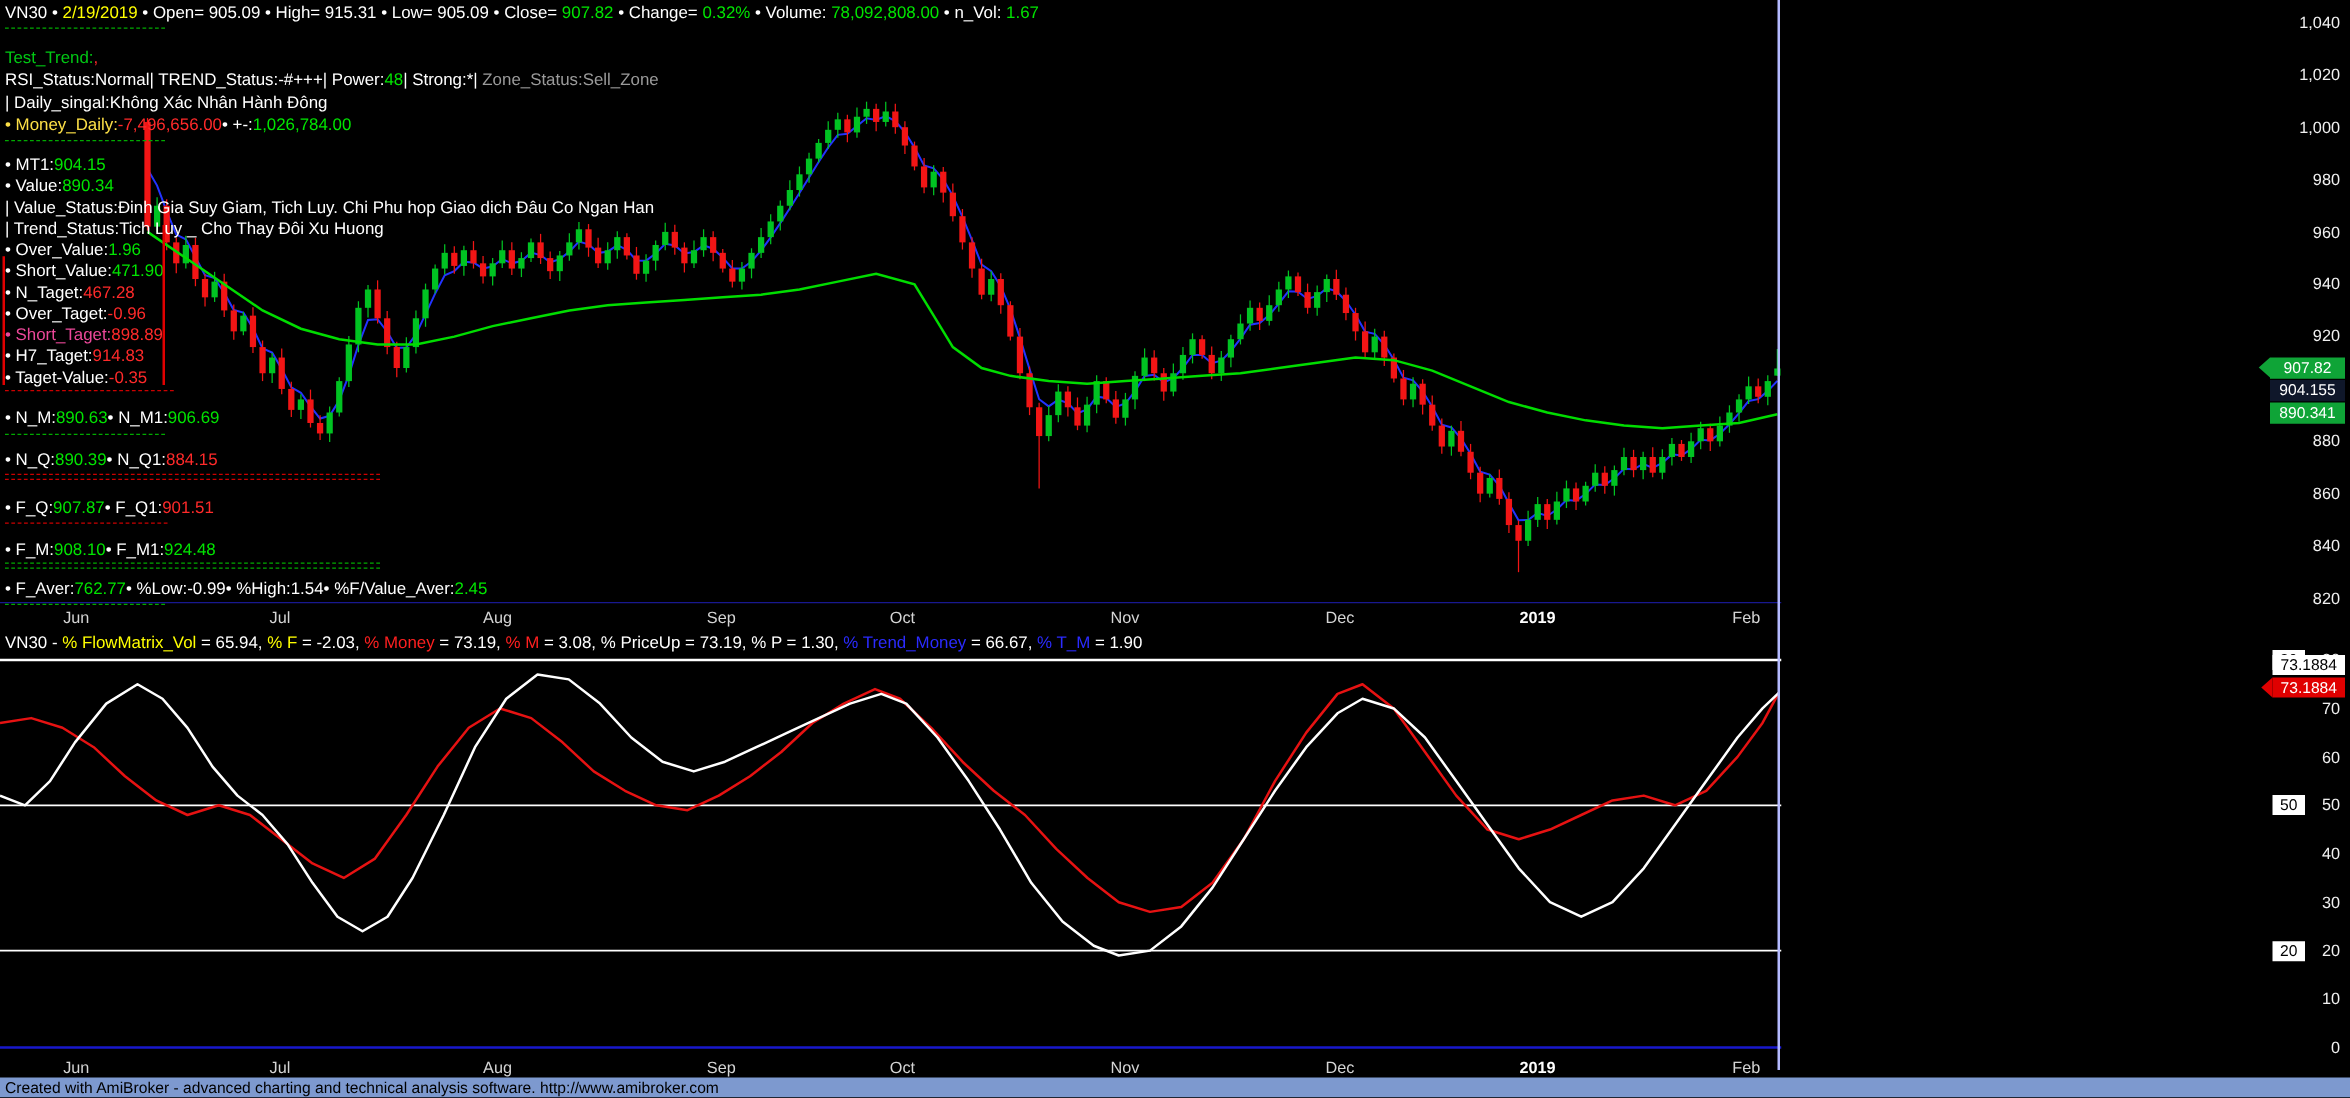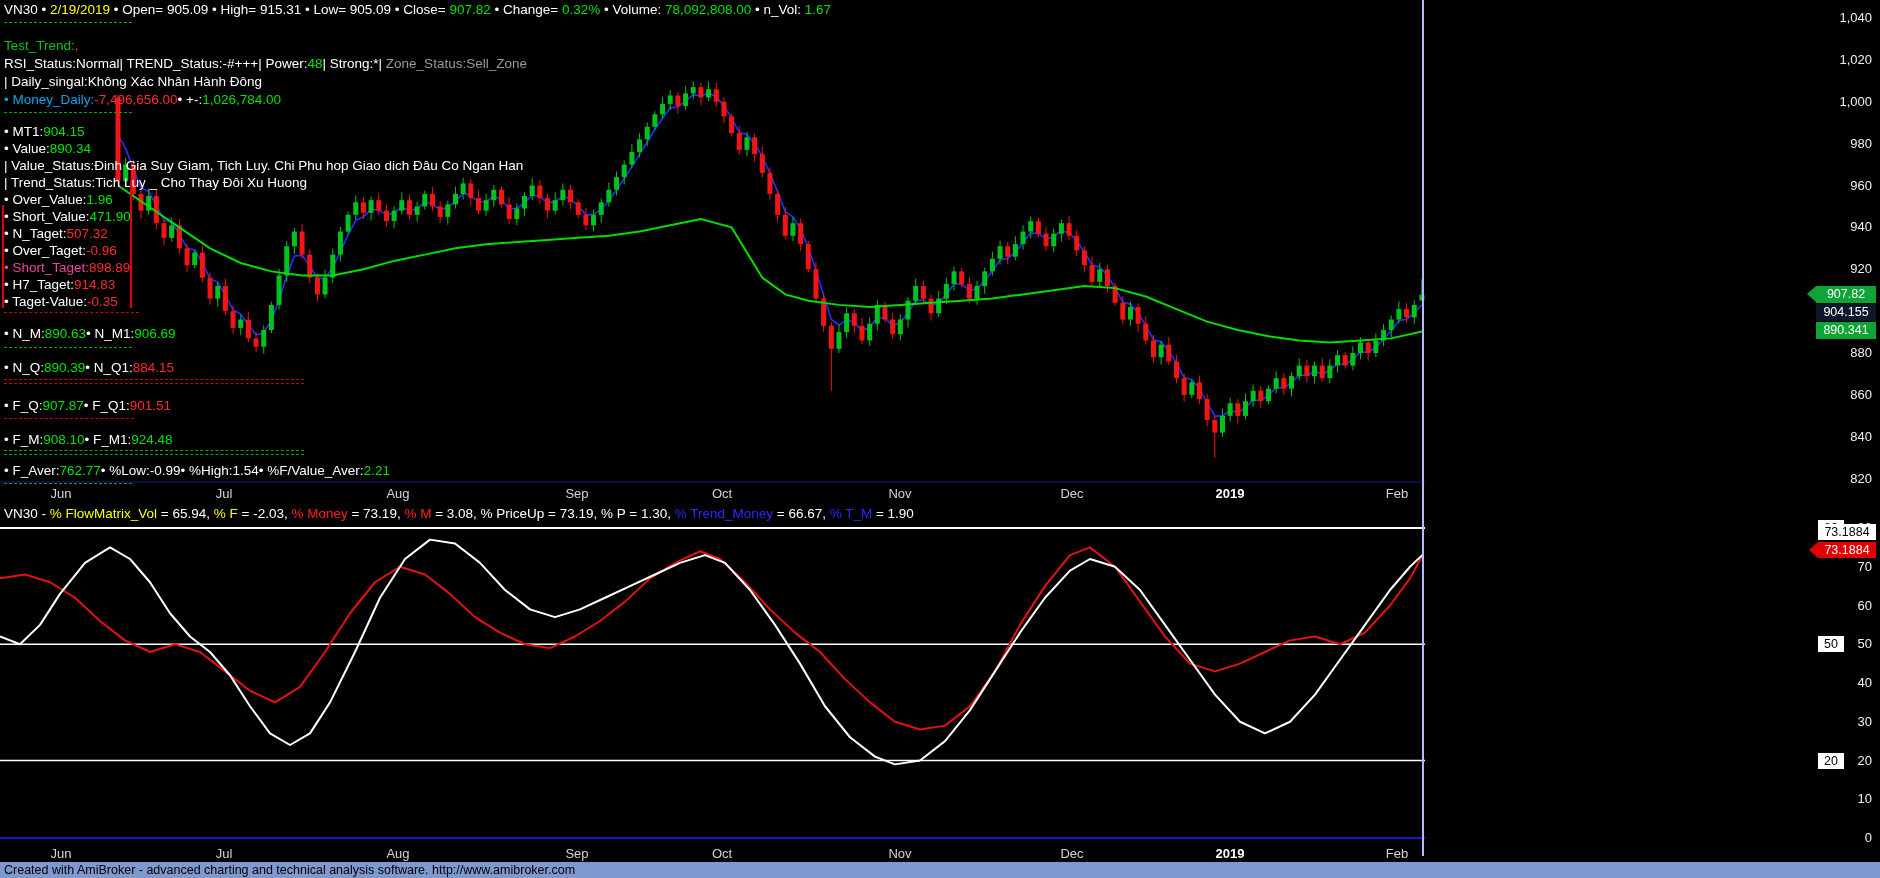--- a/index.html
+++ b/index.html
@@ -382,37 +382,37 @@
       <polyline points="0,578.375 25,574.5 50,582.25 75,597.75 100,621 125,640.375 150,652 175,644.25 200,652 225,671.375 250,690.75 275,702.375 300,686.875 325,652 350,613.25 375,582.25 400,566.75 425,574.5 450,593.875 475,617.125 500,632.625 525,644.25 550,648.125 575,636.5 600,621 625,601.625 650,578.375 675,562.875 700,551.25 720,559 745,582.25 770,609.375 795,632.625 820,652 845,679.125 870,702.375 895,721.75 920,729.5 945,725.625 970,706.25 995,671.375 1020,624.875 1045,586.125 1070,555.125 1090,547.375 1115,566.75 1140,601.625 1165,636.5 1190,663.625 1215,671.375 1240,663.625 1265,652 1290,640.375 1315,636.5 1340,644.25 1365,632.625 1390,605.5 1410,578.375 1423,554.3499999999999" fill="none" stroke="#e61212" stroke-width="2" stroke-linejoin="round"></polyline>
       <polyline points="0,636.5 20,644.25 40,624.875 60,593.875 85,562.875 110,547.375 130,559 150,582.25 170,613.25 190,636.5 210,652 230,675.25 250,706.25 270,733.375 290,745 310,733.375 330,702.375 355,652 380,597.75 405,559 430,539.625 455,543.5 480,562.875 505,590 530,609.375 555,617.125 580,609.375 605,597.75 630,586.125 655,574.5 680,562.875 705,555.125 725,562.875 750,590 775,624.875 800,663.625 825,706.25 850,737.25 875,756.625 895,764.375 920,760.5 945,741.125 970,710.125 995,671.375 1020,632.625 1045,597.75 1070,570.625 1090,559 1115,566.75 1140,590 1165,624.875 1190,659.75 1215,694.625 1240,721.75 1265,733.375 1290,721.75 1315,694.625 1340,659.75 1365,624.875 1390,590 1410,566.75 1423,554.3499999999999" fill="none" stroke="#ffffff" stroke-width="2" stroke-linejoin="round"></polyline>
     </svg>
 
   <div class="abs titlebar"><span style="color: rgb(255, 255, 255);">VN30 </span><span style="color: rgb(255, 255, 255);">• </span><span style="color: rgb(255, 255, 0);">2/19/2019</span><span style="color: rgb(255, 255, 255);"> • Open= 905.09 • High= 915.31 • Low= 905.09 • Close= </span><span style="color: rgb(0, 228, 0);">907.82</span><span style="color: rgb(255, 255, 255);"> • Change= </span><span style="color: rgb(0, 228, 0);">0.32%</span><span style="color: rgb(255, 255, 255);"> • Volume: </span><span style="color: rgb(0, 228, 0);">78,092,808.00</span><span style="color: rgb(255, 255, 255);"> • n_Vol: </span><span style="color: rgb(0, 228, 0);">1.67</span></div>
 
   <div>
       <div class="ann-line" style="top: 38px;"><span style="color: rgb(0, 200, 20);">Test_Trend:</span><span style="color: rgb(255, 42, 42);">,</span></div>
       <div class="ann-line" style="top: 56px;"><span style="color: rgb(255, 255, 255);">RSI_Status:Normal| TREND_Status:-#+++| Power:</span><span style="color: rgb(0, 228, 0);">48</span><span style="color: rgb(255, 255, 255);">| Strong:*| </span><span style="color: rgb(154, 154, 154);">Zone_Status:Sell_Zone</span></div>
       <div class="ann-line" style="top: 74px;"><span style="color: rgb(255, 255, 255);">| Daily_singal:Không Xác Nhân Hành Đông</span></div>
-      <div class="ann-line" style="top: 92px;"><span style="color: #0ea5e9;">• Money_Daily:</span><span style="color: rgb(255, 42, 42);">-7,496,656.00</span><span style="color: rgb(255, 255, 255);">• +-:</span><span style="color: rgb(0, 228, 0);">1,026,784.00</span></div>
+      <div class="ann-line" style="top: 92px;"><span style="color: #fde047;">• Money_Daily:</span><span style="color: rgb(255, 42, 42);">-7,496,656.00</span><span style="color: rgb(255, 255, 255);">• +-:</span><span style="color: rgb(0, 228, 0);">1,026,784.00</span></div>
       <div class="ann-line" style="top: 124px;"><span style="color: rgb(255, 255, 255);">• MT1:</span><span style="color: rgb(0, 228, 0);">904.15</span></div>
       <div class="ann-line" style="top: 141px;"><span style="color: rgb(255, 255, 255);">• Value:</span><span style="color: rgb(0, 228, 0);">890.34</span></div>
       <div class="ann-line" style="top: 158px;"><span style="color: rgb(255, 255, 255);">| Value_Status:Đinh Gia Suy Giam, Tich Luy. Chi Phu hop Giao dich Đâu Co Ngan Han</span></div>
       <div class="ann-line" style="top: 175px;"><span style="color: rgb(255, 255, 255);">| Trend_Status:Tich Luy _ Cho Thay Đôi Xu Huong</span></div>
       <div class="ann-line" style="top: 192px;"><span style="color: rgb(255, 255, 255);">• Over_Value:</span><span style="color: rgb(0, 228, 0);">1.96</span></div>
       <div class="ann-line" style="top: 209px;"><span style="color: rgb(255, 255, 255);">• Short_Value:</span><span style="color: rgb(0, 228, 0);">471.90</span></div>
-      <div class="ann-line" style="top: 226px;"><span style="color: rgb(255, 255, 255);">• N_Taget:</span><span style="color: rgb(255, 42, 42);">507.32</span></div>
+      <div class="ann-line" style="top: 226px;"><span style="color: rgb(255, 255, 255);">• N_Taget:</span><span style="color: rgb(255, 42, 42);">467.28</span></div>
       <div class="ann-line" style="top: 243px;"><span style="color: rgb(255, 255, 255);">• Over_Taget:</span><span style="color: rgb(255, 42, 42);">-0.96</span></div>
       <div class="ann-line" style="top: 260px;"><span style="color: #ec4899;">• Short_Taget:</span><span style="color: rgb(255, 42, 42);">898.89</span></div>
       <div class="ann-line" style="top: 277px;"><span style="color: rgb(255, 255, 255);">• H7_Taget:</span><span style="color: rgb(255, 42, 42);">914.83</span></div>
       <div class="ann-line" style="top: 294px;"><span style="color: rgb(255, 255, 255);">• Taget-Value:</span><span style="color: rgb(255, 42, 42);">-0.35</span></div>
       <div class="ann-line" style="top: 326px;"><span style="color: rgb(255, 255, 255);">• N_M:</span><span style="color: rgb(0, 228, 0);">890.63</span><span style="color: rgb(255, 255, 255);">• N_M1:</span><span style="color: rgb(0, 228, 0);">906.69</span></div>
       <div class="ann-line" style="top: 360px;"><span style="color: rgb(255, 255, 255);">• N_Q:</span><span style="color: rgb(0, 228, 0);">890.39</span><span style="color: rgb(255, 255, 255);">• N_Q1:</span><span style="color: rgb(255, 42, 42);">884.15</span></div>
       <div class="ann-line" style="top: 398px;"><span style="color: rgb(255, 255, 255);">• F_Q:</span><span style="color: rgb(0, 228, 0);">907.87</span><span style="color: rgb(255, 255, 255);">• F_Q1:</span><span style="color: rgb(255, 42, 42);">901.51</span></div>
       <div class="ann-line" style="top: 432px;"><span style="color: rgb(255, 255, 255);">• F_M:</span><span style="color: rgb(0, 228, 0);">908.10</span><span style="color: rgb(255, 255, 255);">• F_M1:</span><span style="color: rgb(0, 228, 0);">924.48</span></div>
-      <div class="ann-line" style="top: 463px;"><span style="color: rgb(255, 255, 255);">• F_Aver:</span><span style="color: rgb(0, 228, 0);">762.77</span><span style="color: rgb(255, 255, 255);">• %Low:-0.99• %High:1.54• %F/Value_Aver:</span><span style="color: rgb(0, 228, 0);">2.21</span></div>
+      <div class="ann-line" style="top: 463px;"><span style="color: rgb(255, 255, 255);">• F_Aver:</span><span style="color: rgb(0, 228, 0);">762.77</span><span style="color: rgb(255, 255, 255);">• %Low:-0.99• %High:1.54• %F/Value_Aver:</span><span style="color: rgb(0, 228, 0);">2.45</span></div>
       <div class="sep" style="top: 22px; width: 128px; border-top: 1px dashed rgb(0, 170, 0); height: 0px;"></div>
       <div class="sep" style="top: 112px; width: 128px; border-top: 1px dashed rgb(0, 170, 0); height: 0px;"></div>
       <div class="sep" style="top: 312px; width: 135px; border-top: 1px dashed rgb(204, 0, 0); height: 0px;"></div>
       <div class="sep" style="top: 347px; width: 128px; border-top: 1px dashed rgb(0, 170, 0); height: 0px;"></div>
       <div class="sep" style="top: 379px; width: 300px; border-top: 1px dashed rgb(204, 0, 0); height: 3px; border-bottom: 1px dashed rgb(204, 0, 0);"></div>
       <div class="sep" style="top: 418px; width: 130px; border-top: 1px dashed rgb(204, 0, 0); height: 0px;"></div>
       <div class="sep" style="top: 450px; width: 300px; border-top: 1px dashed rgb(0, 170, 0); height: 3px; border-bottom: 1px dashed rgb(0, 170, 0);"></div>
       <div class="sep" style="top: 483px; width: 128px; border-top: 1px dashed rgb(0, 170, 0); height: 0px;"></div>
       <div class="vmark" style="left: 130px; top: 180px; height: 128px;"></div>
       <div class="vmark" style="left: 2px; top: 205px; height: 103px;"></div>

